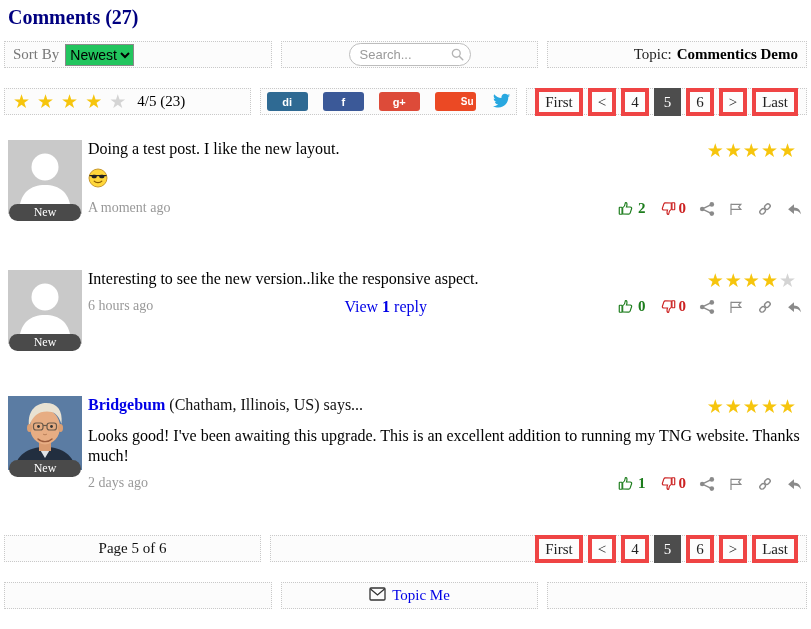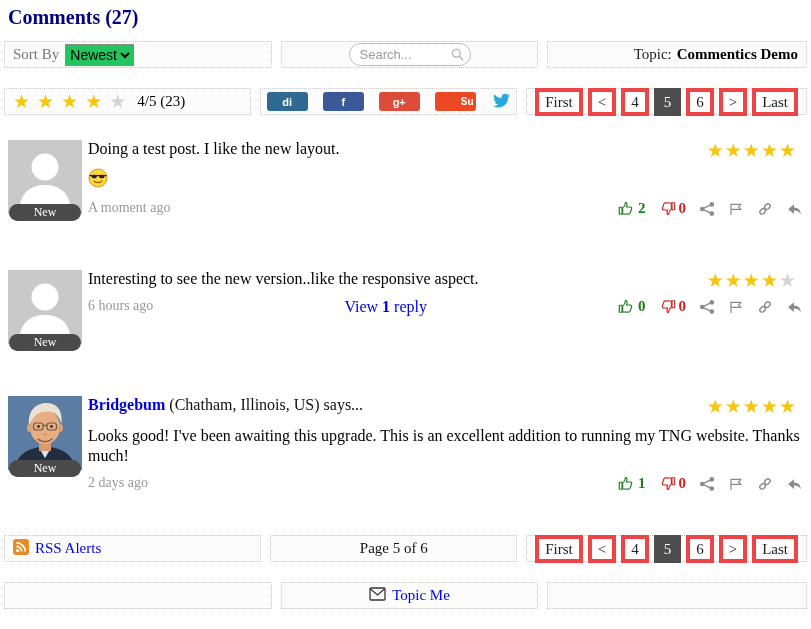--- a/index.html
+++ b/index.html
@@ -370,31 +370,20 @@
               <path fill="#8a8a8a" d="M14 13.4 c-1.6-2.6-3.6-3.5-6.5-3.5 v3.2 L2 8.6 7.5 4 v3 c3.8.1 6.2 2.3 6.5 6.4z"></path>
             </svg>
         </span>
       </span>
     </div>
     <div class="c-stars"><span class="star on">★</span><span class="star on">★</span><span class="star on">★</span><span class="star on">★</span><span class="star on">★</span></div>
   </div>
 </div>
 
 <div class="bar footerbar">
-  <div class="cell left">
-    <span>
-      <svg width="16" height="16" viewBox="0 0 16 16">
-          <rect width="16" height="16" rx="3" fill="#e98b23"></rect>
-          <circle cx="4.6" cy="11.6" r="1.7" fill="#fff"></circle>
-          <path d="M3.4 7.4 c2.9 0 5.2 2.3 5.2 5.2" stroke="#fff" stroke-width="1.8" fill="none"></path>
-          <path d="M3.4 3.8 c4.9 0 8.8 3.9 8.8 8.8" stroke="#fff" stroke-width="1.8" fill="none"></path>
-        </svg>
-    </span>
-    <a class="rss-link">RSS Alerts</a>
-  </div>
   <div class="cell mid">
     <span class="page-status">Page 5 of 6</span>
   </div>
   <div class="cell right">
     <div class="pagination">
       <span class="pg-btn">First</span>
       <span class="pg-btn">&lt;</span>
       <span class="pg-btn">4</span>
       <span class="pg-btn active">5</span>
       <span class="pg-btn">6</span>

